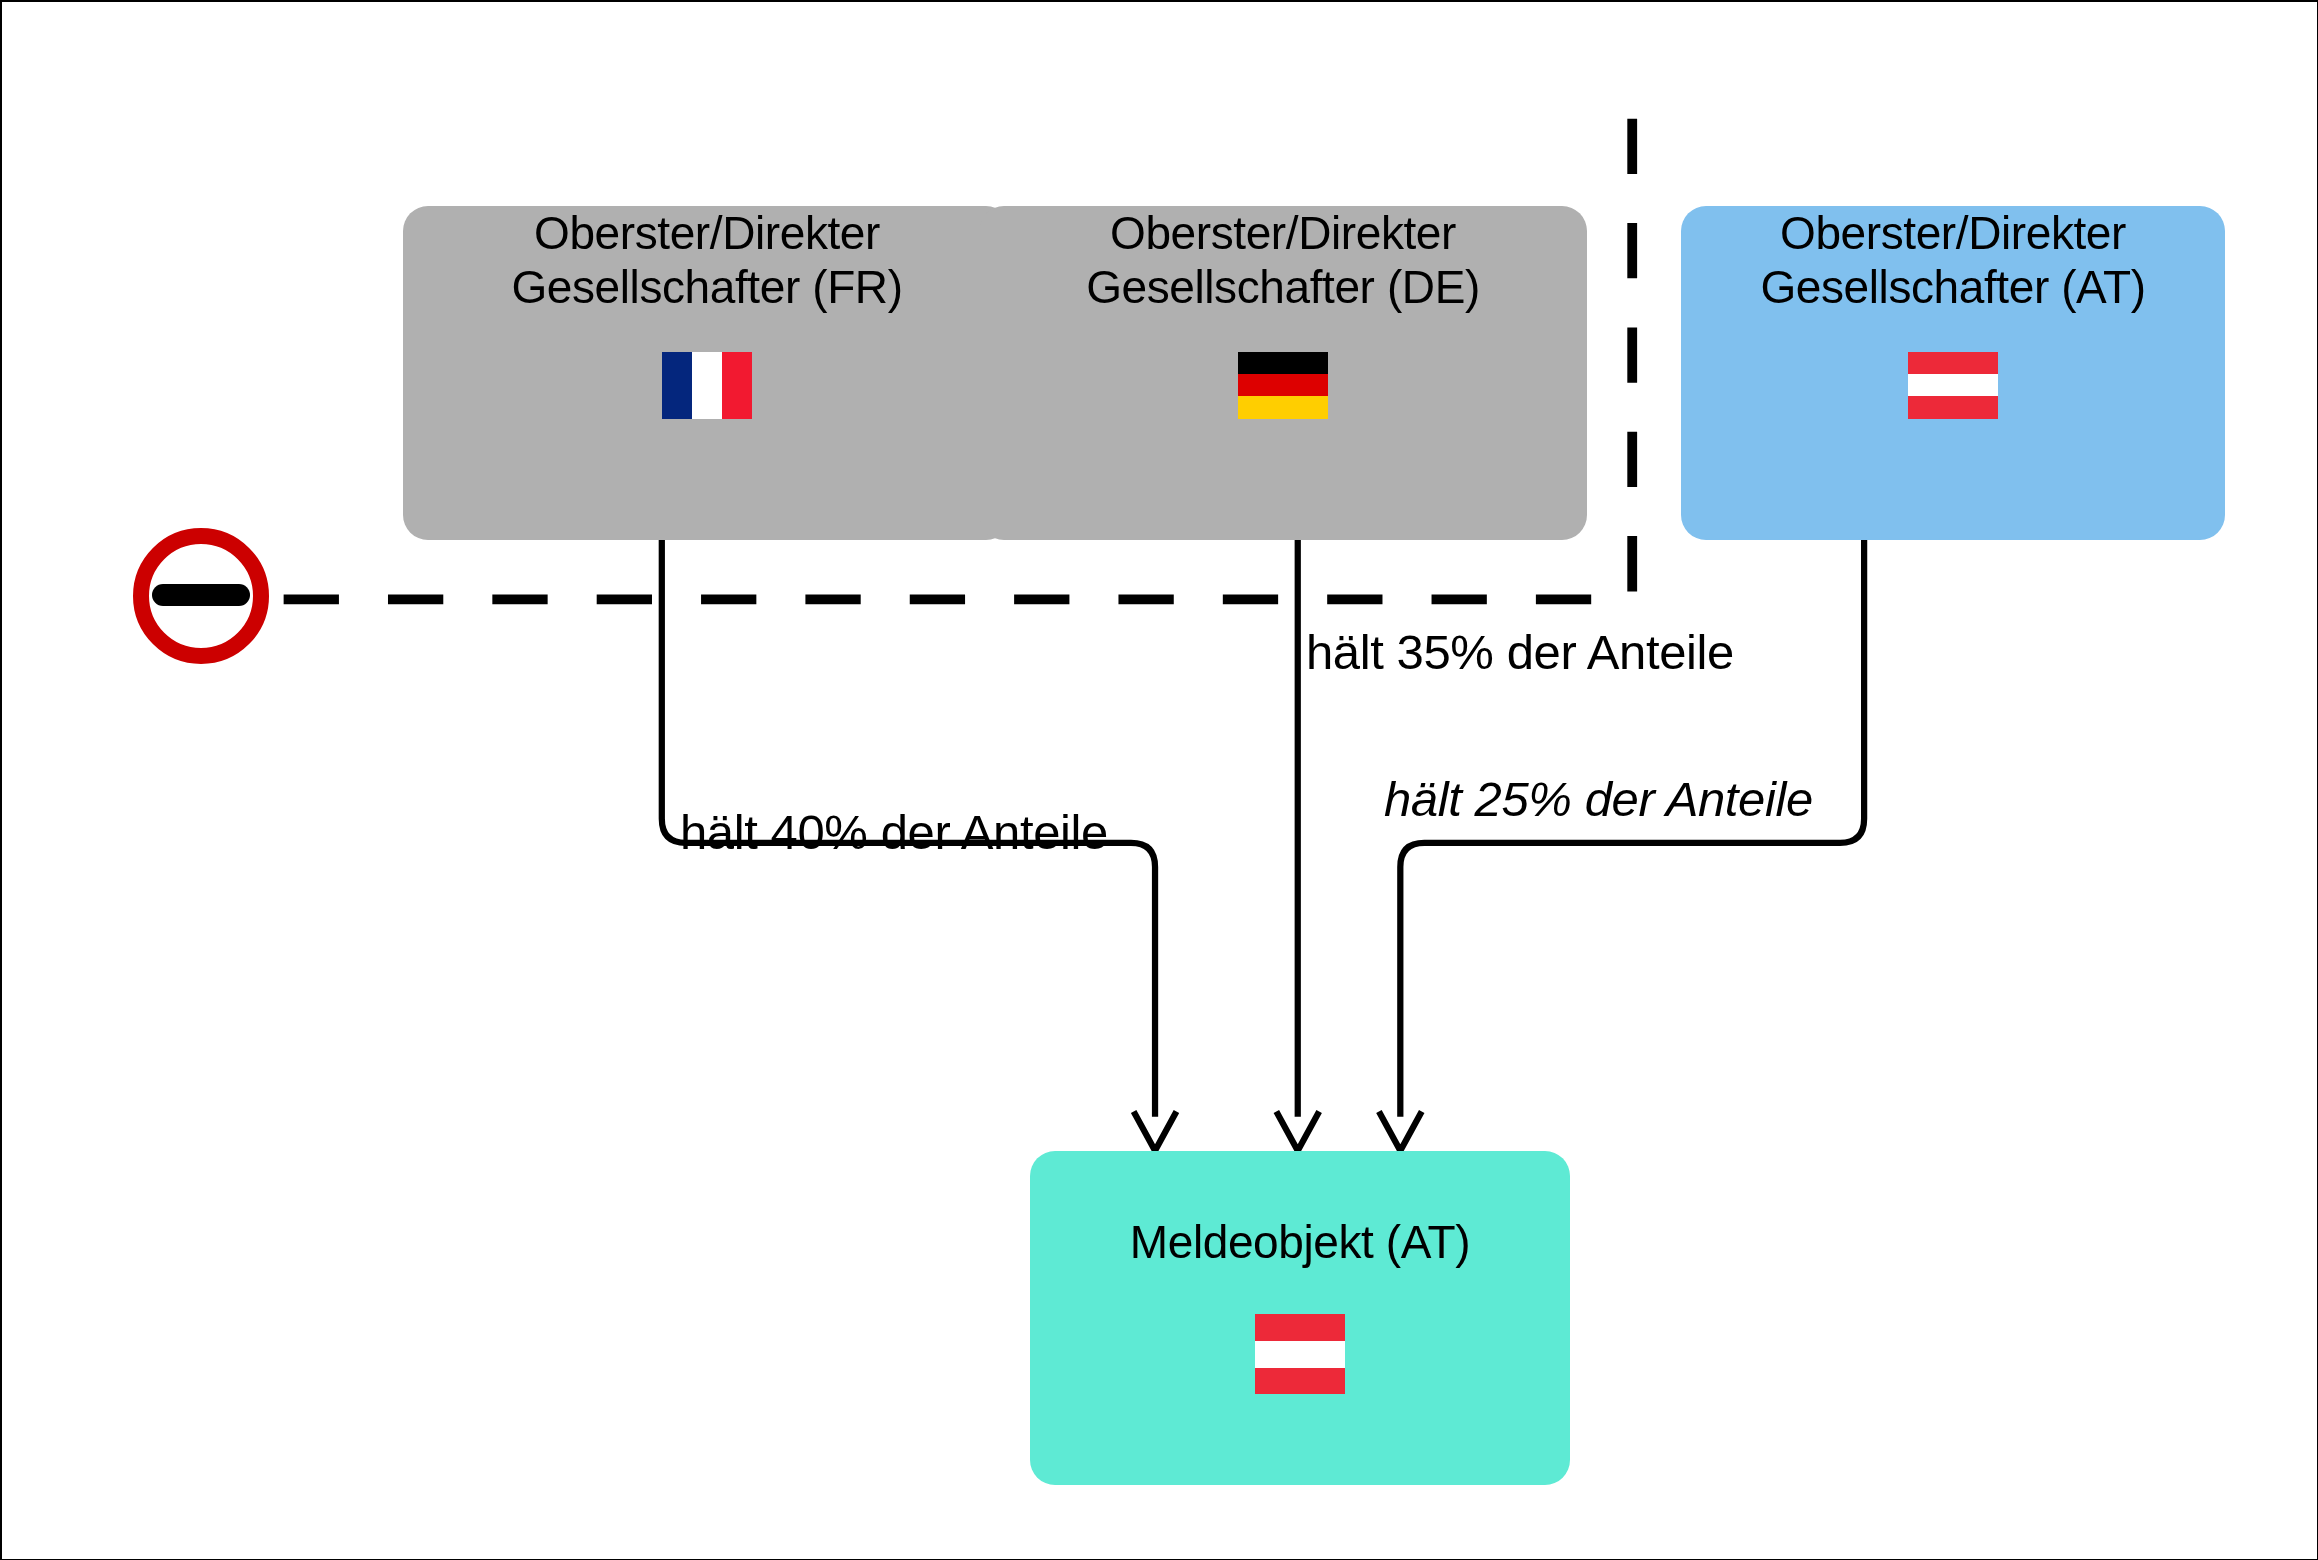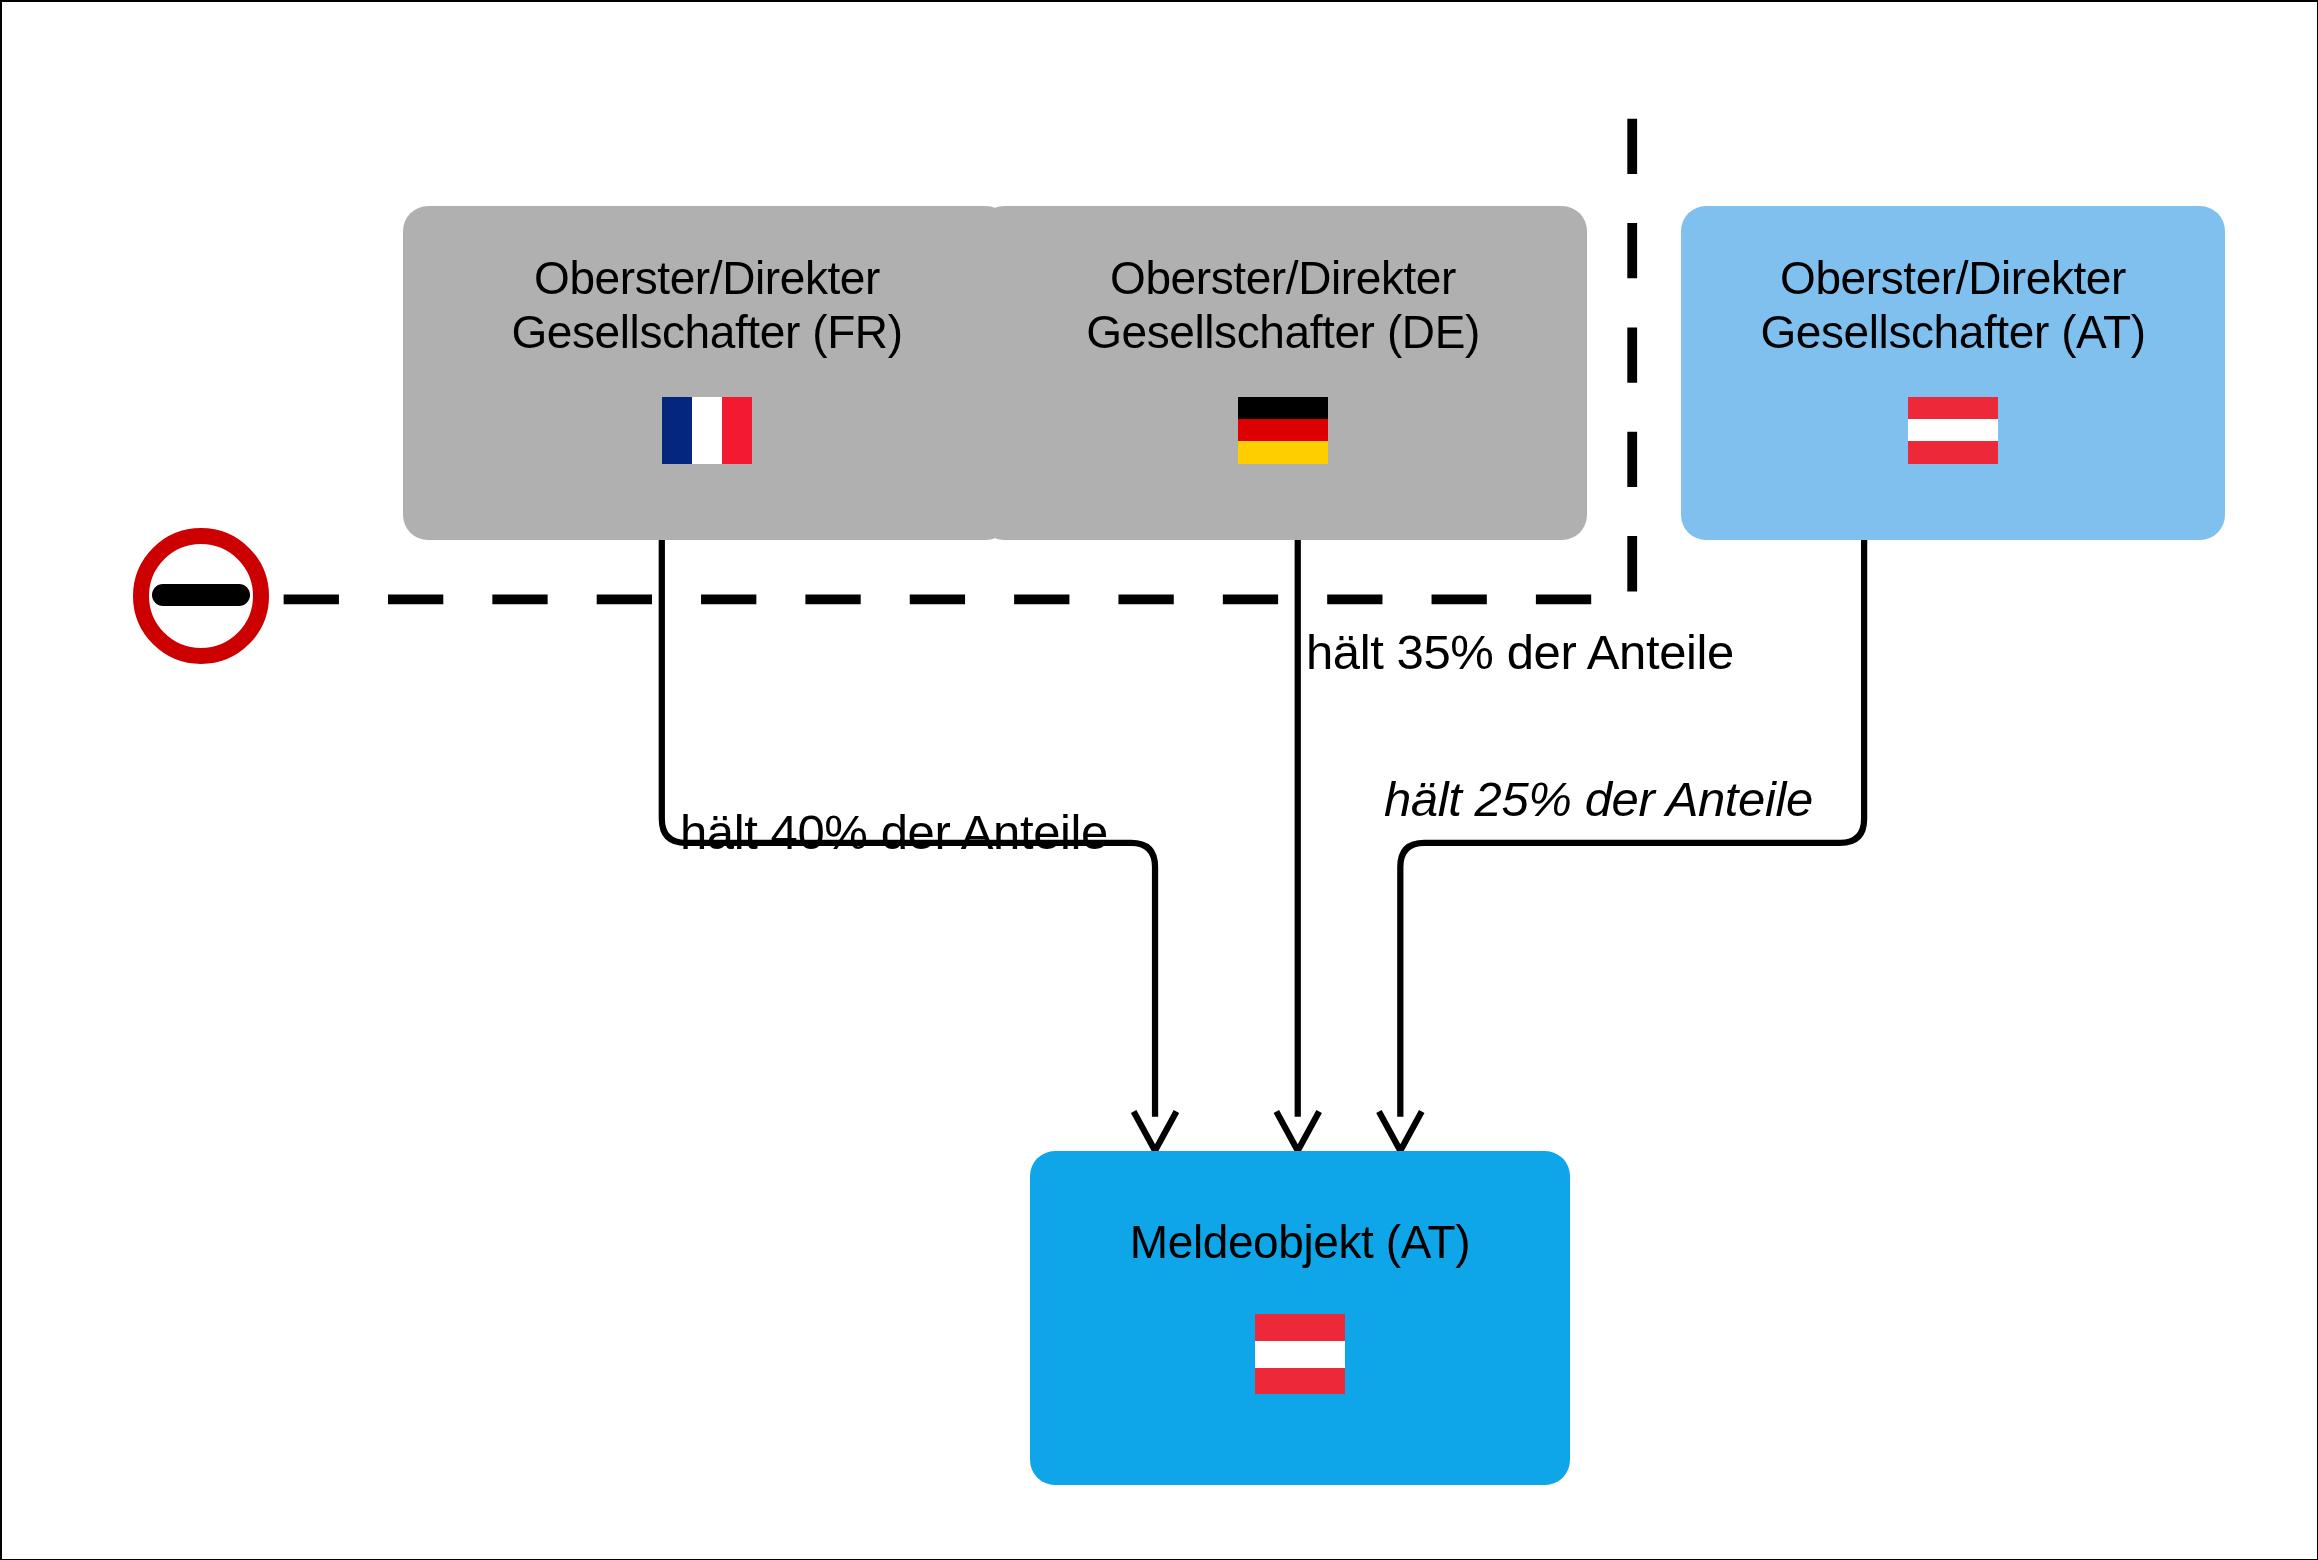--- a/index.html
+++ b/index.html
@@ -44,28 +44,27 @@
   .node-label {
     text-align: center;
     line-height: 1.18;
     white-space: pre-line;
     font-size: 46px;
     letter-spacing: -0.4px;
   }
   .node-owner {
     width: 608px;
     height: 334px;
-    padding-top: 45px;
   }
   .node-gray { background: #b0b0b0; }
   .node-blue { background: #80c0ee; }
   .node-target {
     width: 540px;
     height: 334px;
-    background: #0ea5e9;
+    background: #5eead4;
     padding-top: 64px;
   }
   .flag {
     position: relative;
     box-sizing: border-box;
     overflow: hidden;
     display: flex;
   }
   .flag-v > div { height: 100%; }
   .flag-h { flex-direction: column; }

